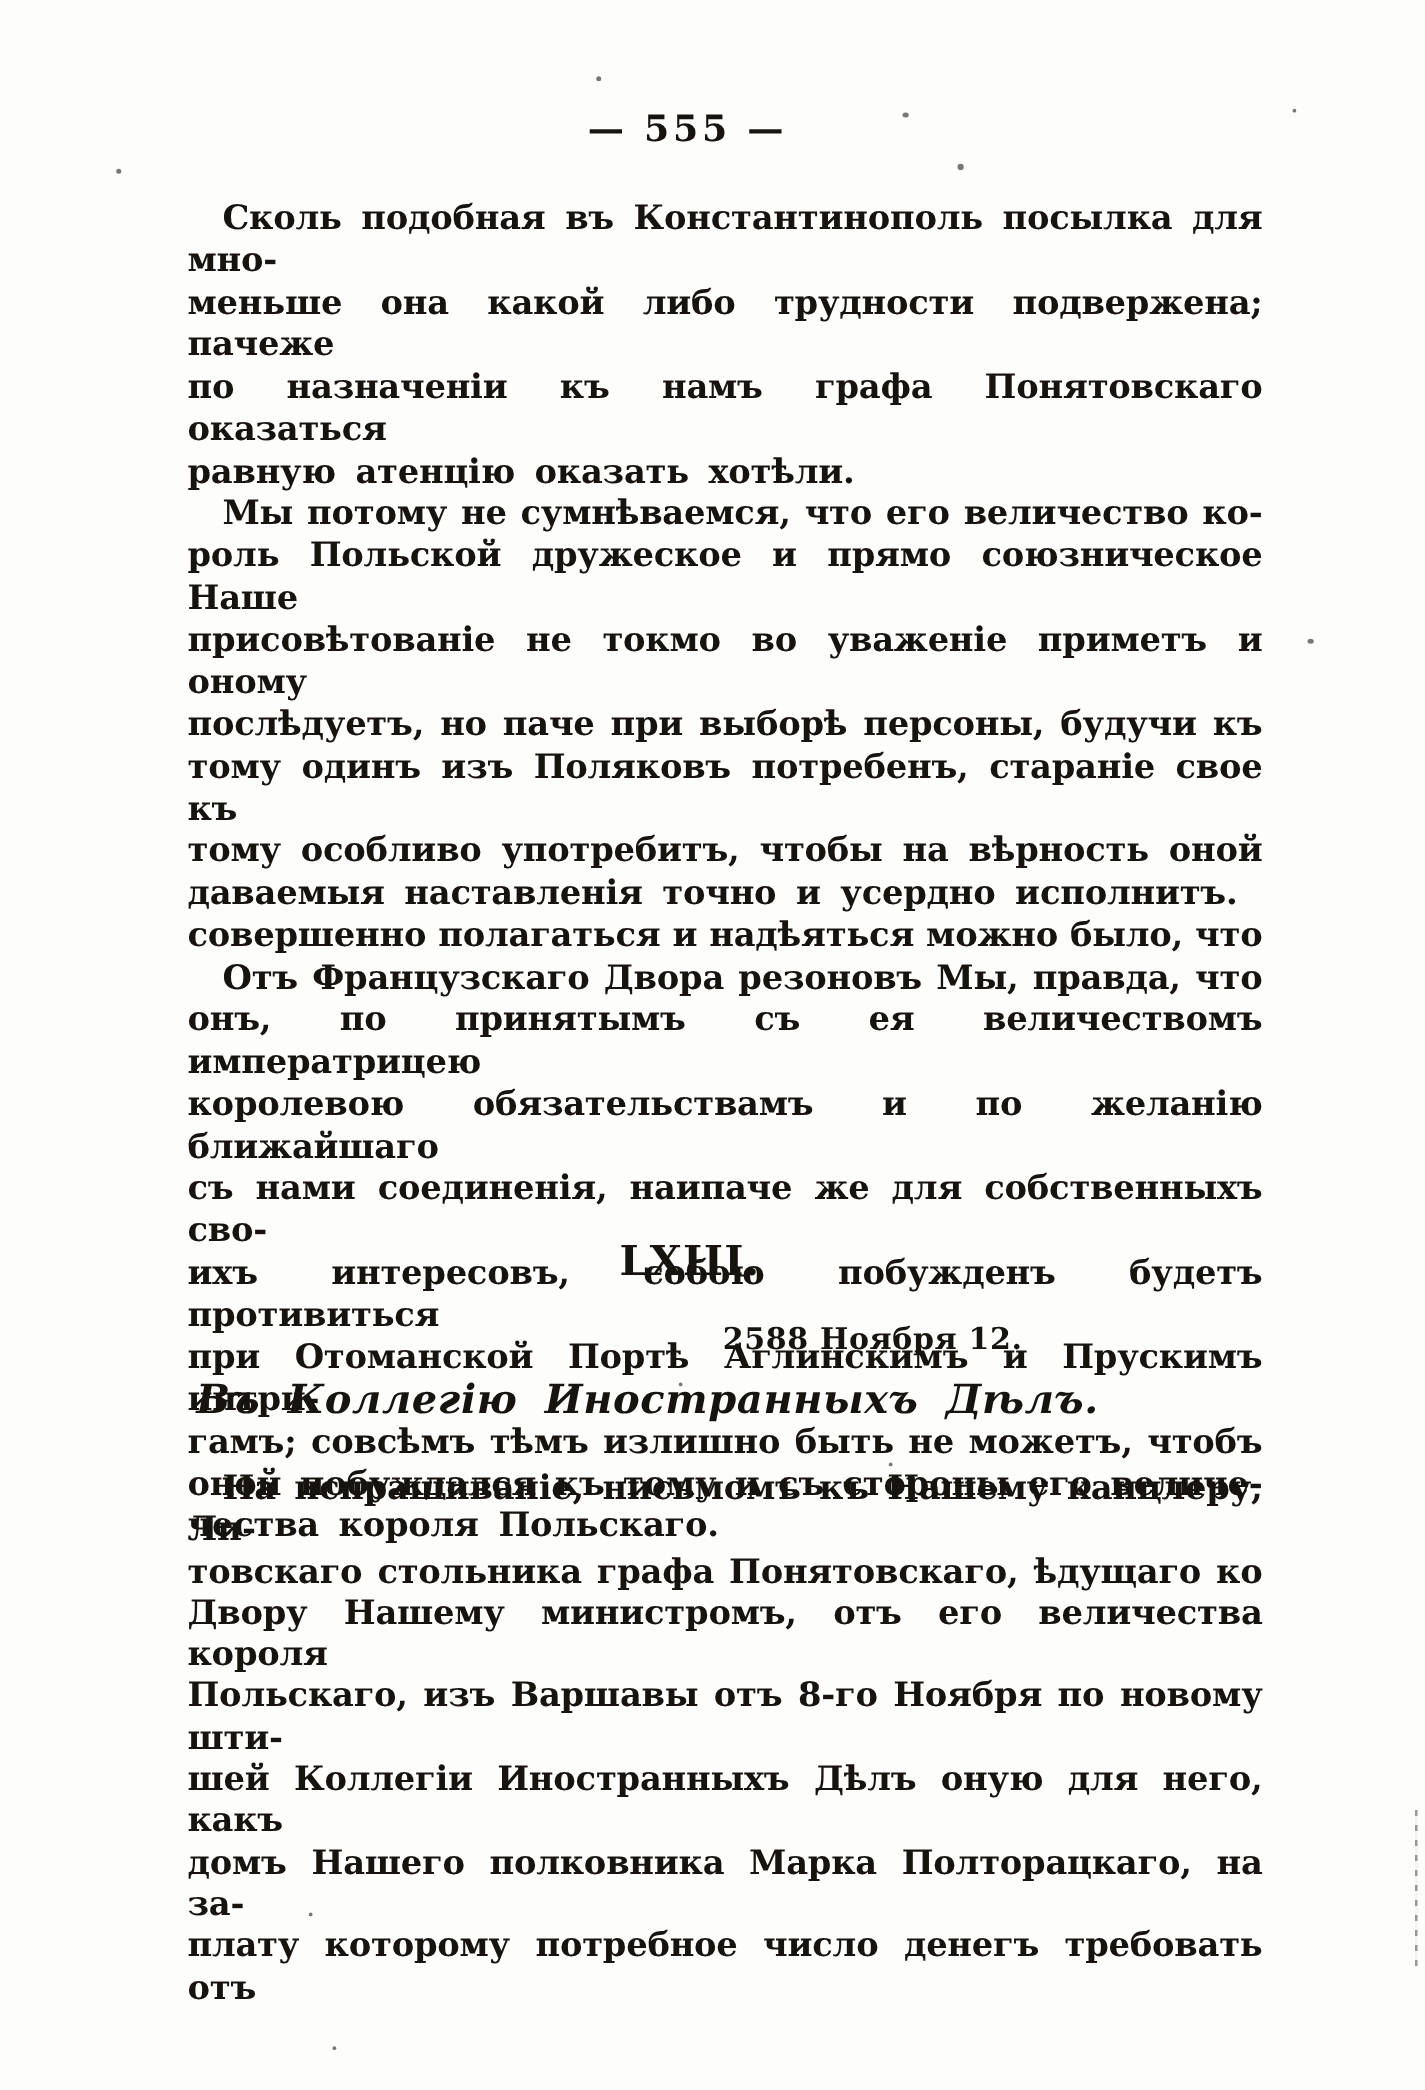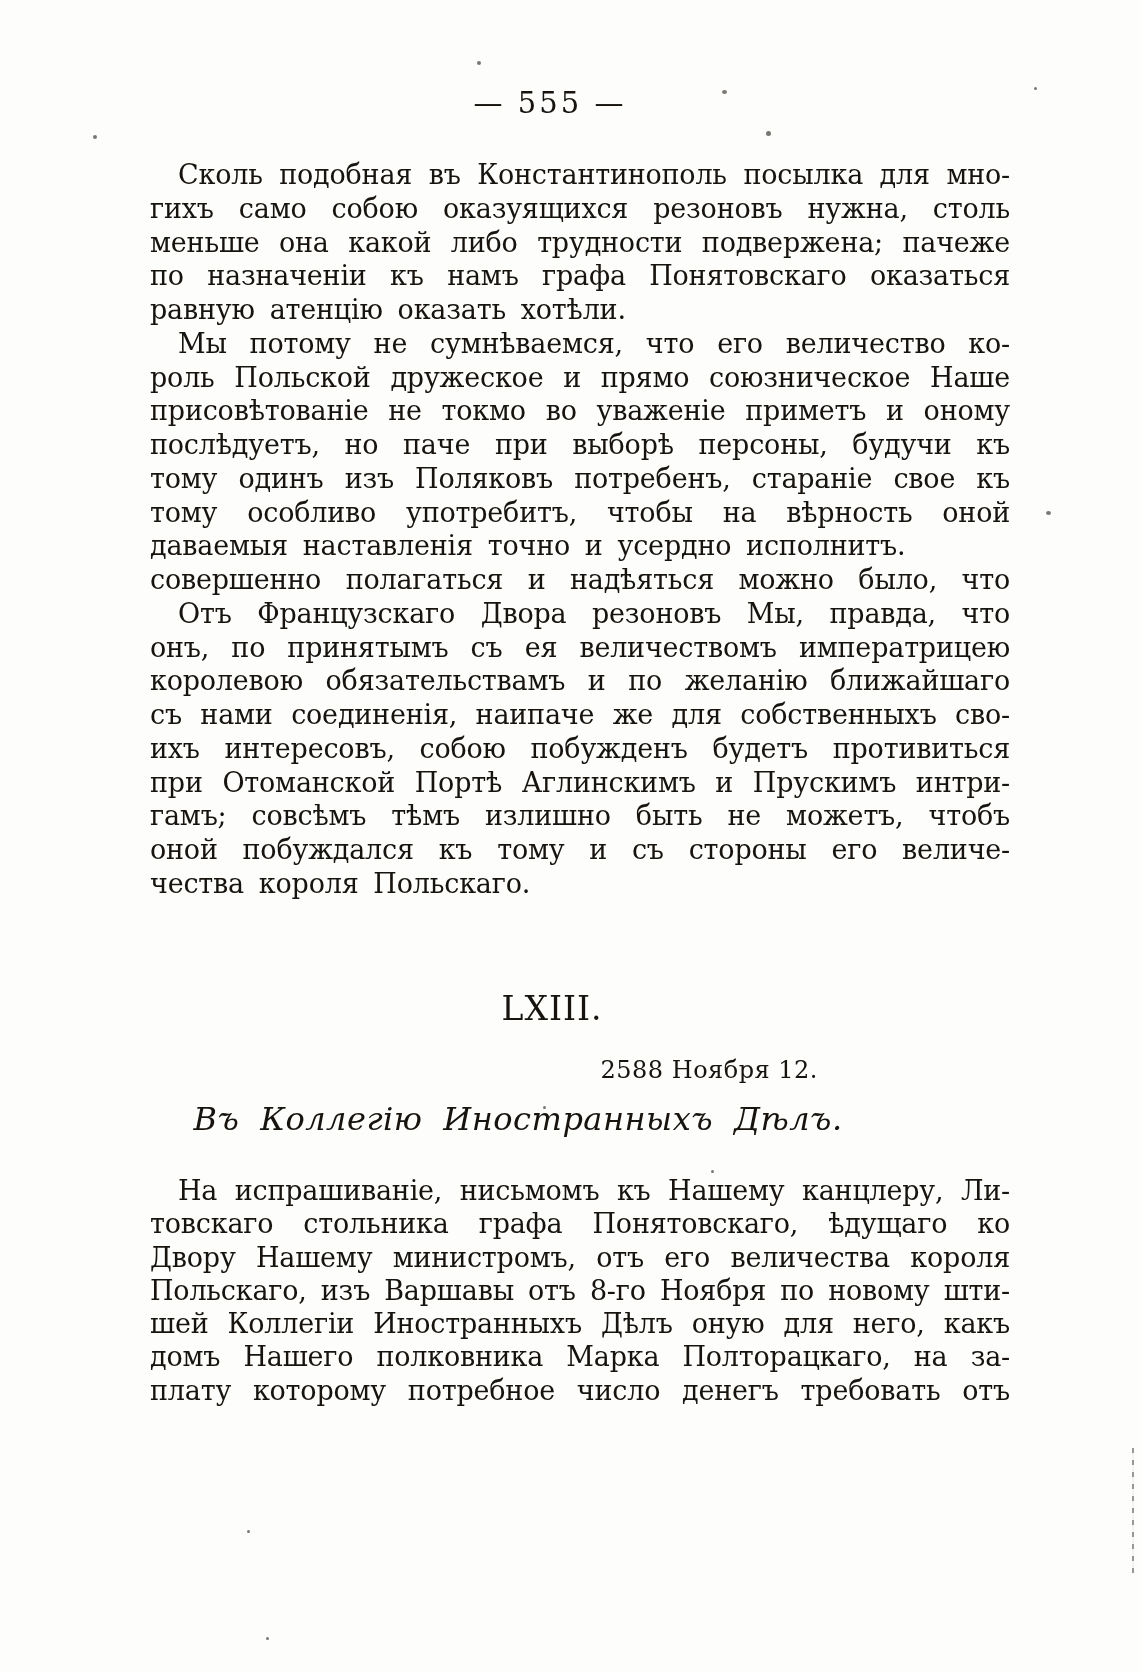--- a/index.html
+++ b/index.html
@@ -8,21 +8,21 @@
     background: #ffffff;
   }
   .page {
     position: relative;
     width: 1140px;
     height: 1672px;
     background: var(--paper, #fdfdfc);
     overflow: hidden;
     font-family: "DejaVu Serif", "DejaVu Sans", "Liberation Serif", serif;
     color: var(--ink, #17130e);
-    font-weight: normal;
+    font-weight: bold;
     -webkit-font-smoothing: antialiased;
   }
   .page-number {
     position: absolute;
     top: 86px;
     left: 150px;
     width: 860px;
     text-align: center;
     transform: translateX(-30px);
     font-size: 29px;
@@ -106,21 +106,20 @@
 </head>
 <body>
 
 <div class="page">
 
   <div class="page-number">— 555 —</div>
 
   <div class="text-block block-1">
       <div class="para">
         <div class="tline first">Сколь подобная въ Константинополь посылка для мно-</div>
-        <div class="tline">гихъ само собою оказуящихся резоновъ нужна, столь</div>
         <div class="tline">меньше она какой либо трудности подвержена; пачеже</div>
         <div class="tline">по назначеніи къ намъ графа Понятовскаго оказаться</div>
         <div class="tline flush">равную атенцію оказать хотѣли.</div>
       </div>
       <div class="para">
         <div class="tline first">Мы потому не сумнѣваемся, что его величество ко-</div>
         <div class="tline">роль Польской дружеское и прямо союзническое Наше</div>
         <div class="tline">присовѣтованіе не токмо во уваженіе приметъ и оному</div>
         <div class="tline">послѣдуетъ, но паче при выборѣ персоны, будучи къ</div>
         <div class="tline">тому одинъ изъ Поляковъ потребенъ, стараніе свое къ</div>

